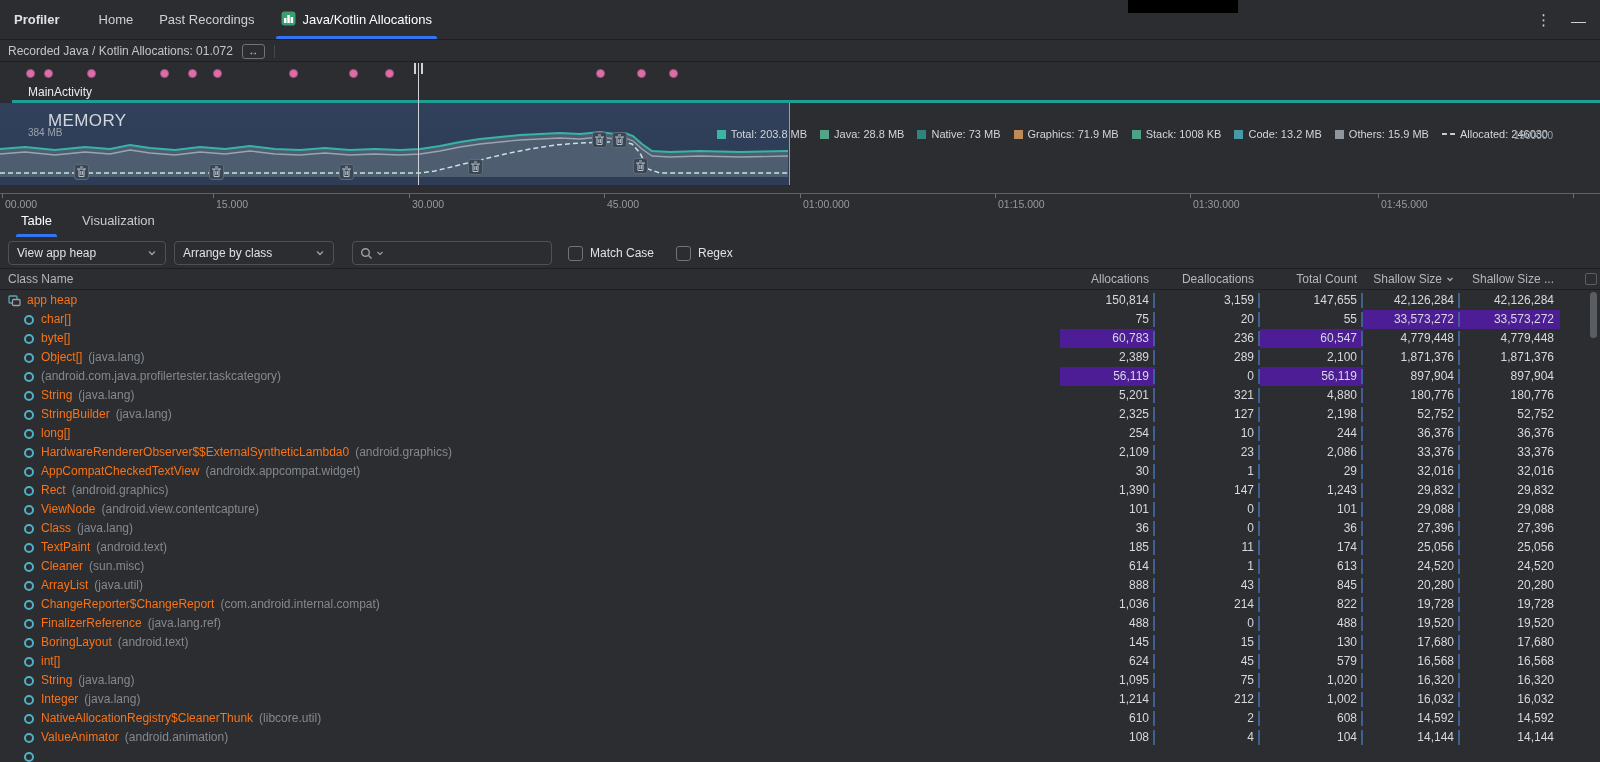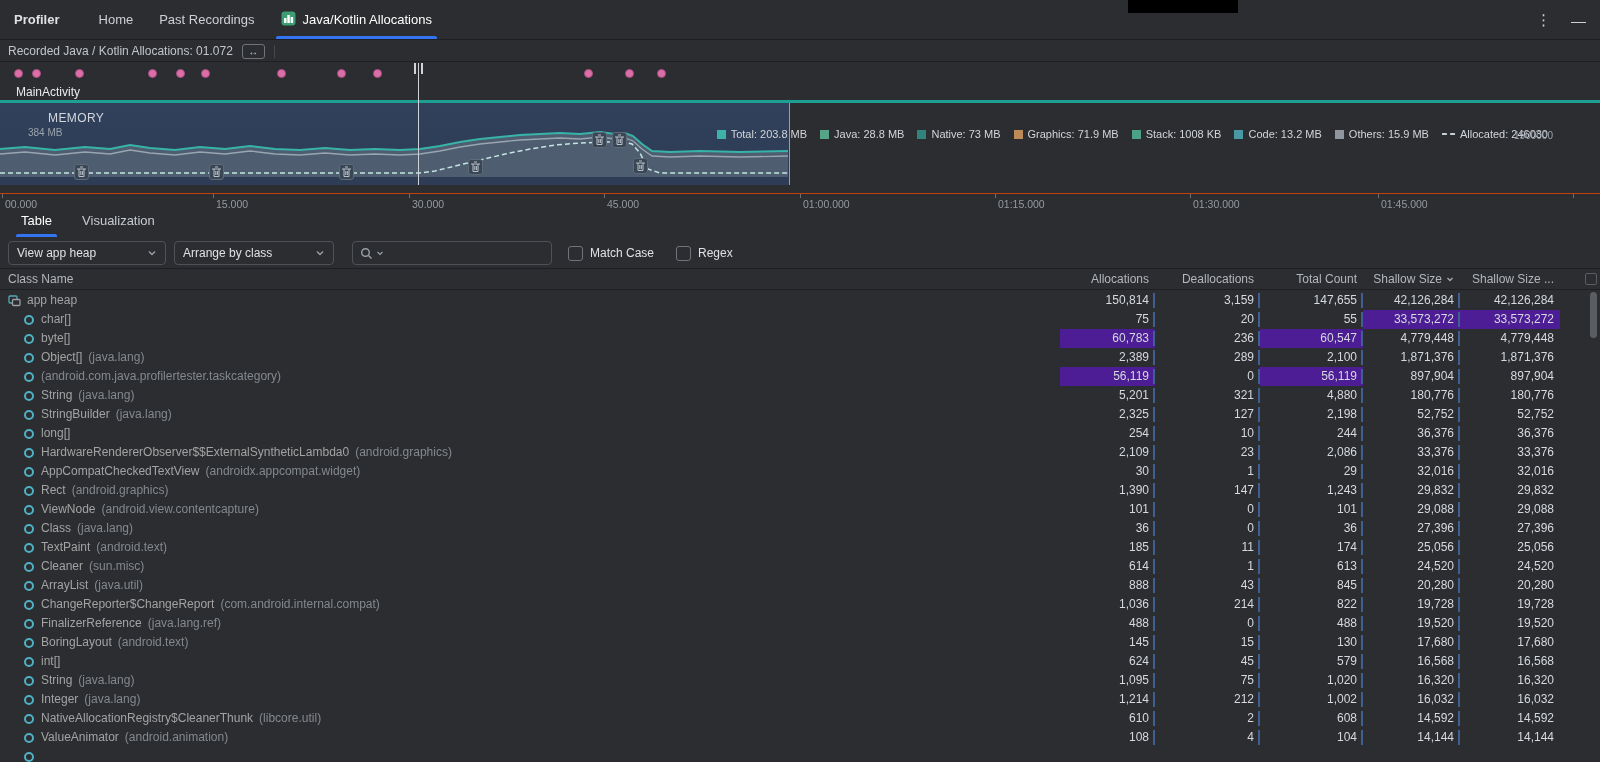--- a/index.html
+++ b/index.html
@@ -24,34 +24,34 @@
 
   
   .session-bar { position:absolute; top:41px; left:0; width:1600px; height:21px;
     border-bottom:1px solid #1e1f22; display:flex; align-items:center; gap:9px;
     padding-left:8px; font-size:12px; color:#c2c6cc; }
   .zoom-box { width:23px; height:15px; border:1px solid #6f737a; border-radius:3px;
     display:flex; align-items:center; justify-content:center; font-size:10px; color:#c2c6cc; }
   .sep { width:1px; height:13px; background:#45484d; }
 
   
-  .events { position:absolute; top:63px; left:0; width:1292px; height:40px; }
+  .events { position:absolute; top:63px; left:12px; width:1292px; height:40px; }
   .dot { position:absolute; top:6px; width:9px; height:9px; border-radius:50%;
     background:#dd6fa8; border:1.5px solid #a94f80; }
   .activity-label { position:absolute; left:16px; bottom:4px; font-size:12px; color:#e8eaed; }
   .activity-line { position:absolute; left:0; bottom:0; width:1600px; height:3px; background:#1d9f93; }
 
   
   .memory { position:absolute; top:103px; left:0; width:1600px; height:82px; background:#2b2d30; }
   .mem-selection { position:absolute; left:0; top:0; width:790px; height:82px;
     background:linear-gradient(#31415b, #2e3c55); border-right:1px solid #8fa0b6; }
   .mem-chart { position:absolute; left:0; top:0; }
   .gc { position:absolute; width:15px; height:16px; background:#3a4654; border:1px solid #5c6a79;
     border-radius:3px; display:flex; align-items:center; justify-content:center; }
-  .mem-label { position:absolute; left:16px; top:8px; font-size:12px; color:#d3d7dd; letter-spacing:.4px;padding-left:32px; }
+  .mem-label { position:absolute; left:16px; top:8px; font-size:17px; color:#d3d7dd; letter-spacing:.4px;padding-left:32px; }
   .mem-ylabel { position:absolute; left:28px; top:24px; font-size:10px; color:#9aa3ad; }
   .legend { position:absolute; right:52px; top:25px; display:flex; gap:13px; align-items:center;
     font-size:11px; color:#d2d5da; white-space:nowrap; }
   .lg-item { display:flex; align-items:center; }
   .sq { display:inline-block; width:9px; height:9px; margin-right:5px; }
   .dashsw { display:inline-block; width:13px; height:0; border-top:2px dashed #c6cdd3; margin-right:5px; }
   .mem-rlabel { position:absolute; right:47px; top:27px; font-size:10px; color:#9aa3ad; }
 
   .sel-line { position:absolute; left:418px; top:63px; width:1px; height:122px; background:#cfd3d8; z-index:5; }
   .sel-handle { position:absolute; left:414px; top:63px; width:9px; height:11px;
@@ -92,21 +92,21 @@
     display:flex; align-items:center; font-size:12px; color:#b3b7bd; background:#2b2d30; }
   .tbody { position:absolute; top:291px; left:0; width:1600px; height:471px; overflow:hidden; }
   .tr { display:flex; height:19px; line-height:19px; font-size:12px; }
   .c-name { flex:1; min-width:0; display:flex; align-items:center; gap:6px;
     padding-left:8px; white-space:nowrap; overflow:hidden; }
   .tr.child .c-name { padding-left:22px; }
   .c-a{width:95px;} .c-d{width:105px;} .c-t{width:103px;} .c-s{width:97px;} .c-s2{width:100px;} .c-sp{width:40px;}
   .num { text-align:right; padding-right:6px; color:#d6d9de; position:relative; }
   .num.tickbar::after { content:""; position:absolute; right:0; top:2px; bottom:2px; width:2px; background:#3e5f92; }
   .num.hl { background:#4c1d95; }
-  .nm { color:#a3a3a3; }
+  .nm { color:#f97316; }
   .pkg { color:#84898f; }
   .cicon { display:inline-flex; width:13px; justify-content:center; flex:none; }
   .hcell { display:flex; align-items:center; justify-content:flex-end; gap:4px; padding-right:6px; }
   .hname { justify-content:flex-start; padding-left:8px; }
   .tbl-settings { position:absolute; right:3px; top:273px; width:12px; height:12px;
     border:1px solid #5a5e63; border-radius:2px; }
   .scrollbar { position:absolute; right:1px; top:292px; width:11px; height:466px; }
   .thumb { position:absolute; left:2px; top:0; width:7px; height:46px; background:#5a5d61; border-radius:4px; }
 </style>
 </head>

